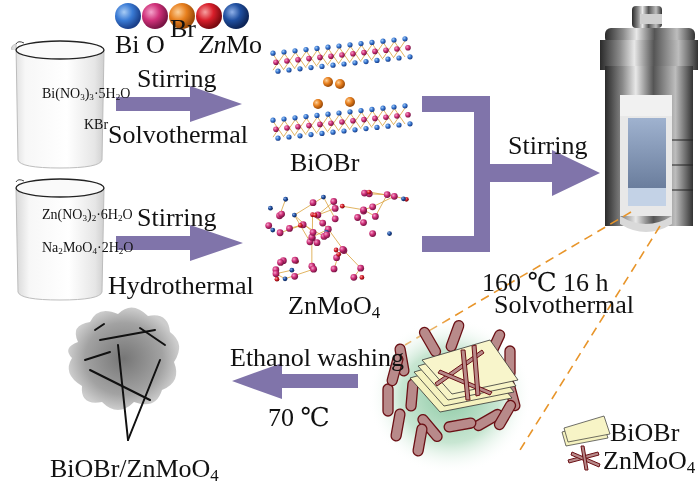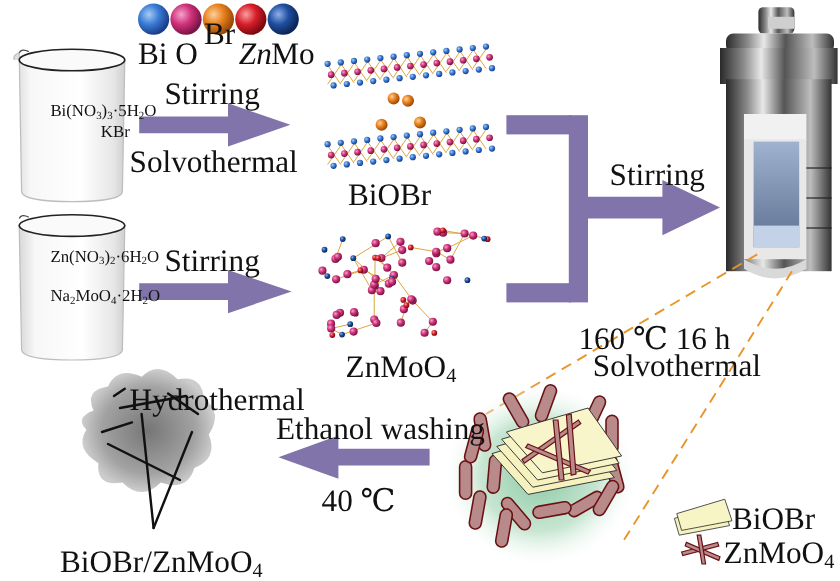--- a/index.html
+++ b/index.html
@@ -431,34 +431,34 @@
 
 <div>
   <span class="lbl" style="left:115px;top:32px;">Bi</span>
   <span class="lbl" style="left:146px;top:32px;">O</span>
   <span class="lbl" style="left:170px;top:16px;">Br</span>
   <span class="lbl" style="left:199px;top:32px;font-style:italic;">Zn</span>
   <span class="lbl" style="left:226px;top:32px;">Mo</span>
 </div>
 
 <div class="lbl-sm" style="left:2px;top:87px;"><span>Bi(NO</span><sub>3</sub><span>)</span><sub>3</sub><span>·5H</span><sub>2</sub><span>O</span></div>
-<div class="lbl-sm" style="left:44px;top:104px;">KBr</div>
+<div class="lbl-sm" style="left:44px;top:118px;">KBr</div>
 <div class="lbl" style="left:137px;top:66px;">Stirring</div>
 <div class="lbl" style="left:108px;top:122px;">Solvothermal</div>
 <div class="lbl" style="left:290px;top:150px;">BiOBr</div>
 
 <div class="lbl-sm" style="left:2px;top:208px;"><span>Zn(NO</span><sub>3</sub><span>)</span><sub>2</sub><span>·6H</span><sub>2</sub><span>O</span></div>
 <div class="lbl-sm" style="left:2px;top:241px;"><span>Na</span><sub>2</sub><span>MoO</span><sub>4</sub><span>·2H</span><sub>2</sub><span>O</span></div>
 <div class="lbl" style="left:137px;top:205px;">Stirring</div>
-<div class="lbl" style="left:108px;top:273px;margin-top:48px;">Hydrothermal</div>
+<div class="lbl" style="left:108px;top:273px;">Hydrothermal</div>
 <div class="lbl" style="left:288px;top:293px;"><span>ZnMoO</span><sub>4</sub></div>
 
 <div class="lbl" style="left:508px;top:133px;">Stirring</div>
 
 <div class="lbl" style="left:482px;top:270px;">160 ℃  16 h</div>
 <div class="lbl" style="left:494px;top:292px;">Solvothermal</div>
 
 <div class="lbl" style="left:230px;top:345px;">Ethanol washing</div>
-<div class="lbl" style="left:268px;top:405px;">40 ℃</div>
+<div class="lbl" style="left:268px;top:405px;">70 ℃</div>
 <div class="lbl" style="left:50px;top:456px;"><span>BiOBr/ZnMoO</span><sub>4</sub></div>
 
 <div class="lbl" style="left:610px;top:420px;">BiOBr</div>
 <div class="lbl" style="left:603px;top:448px;"><span>ZnMoO</span><sub>4</sub></div>
 
 </body></html>

